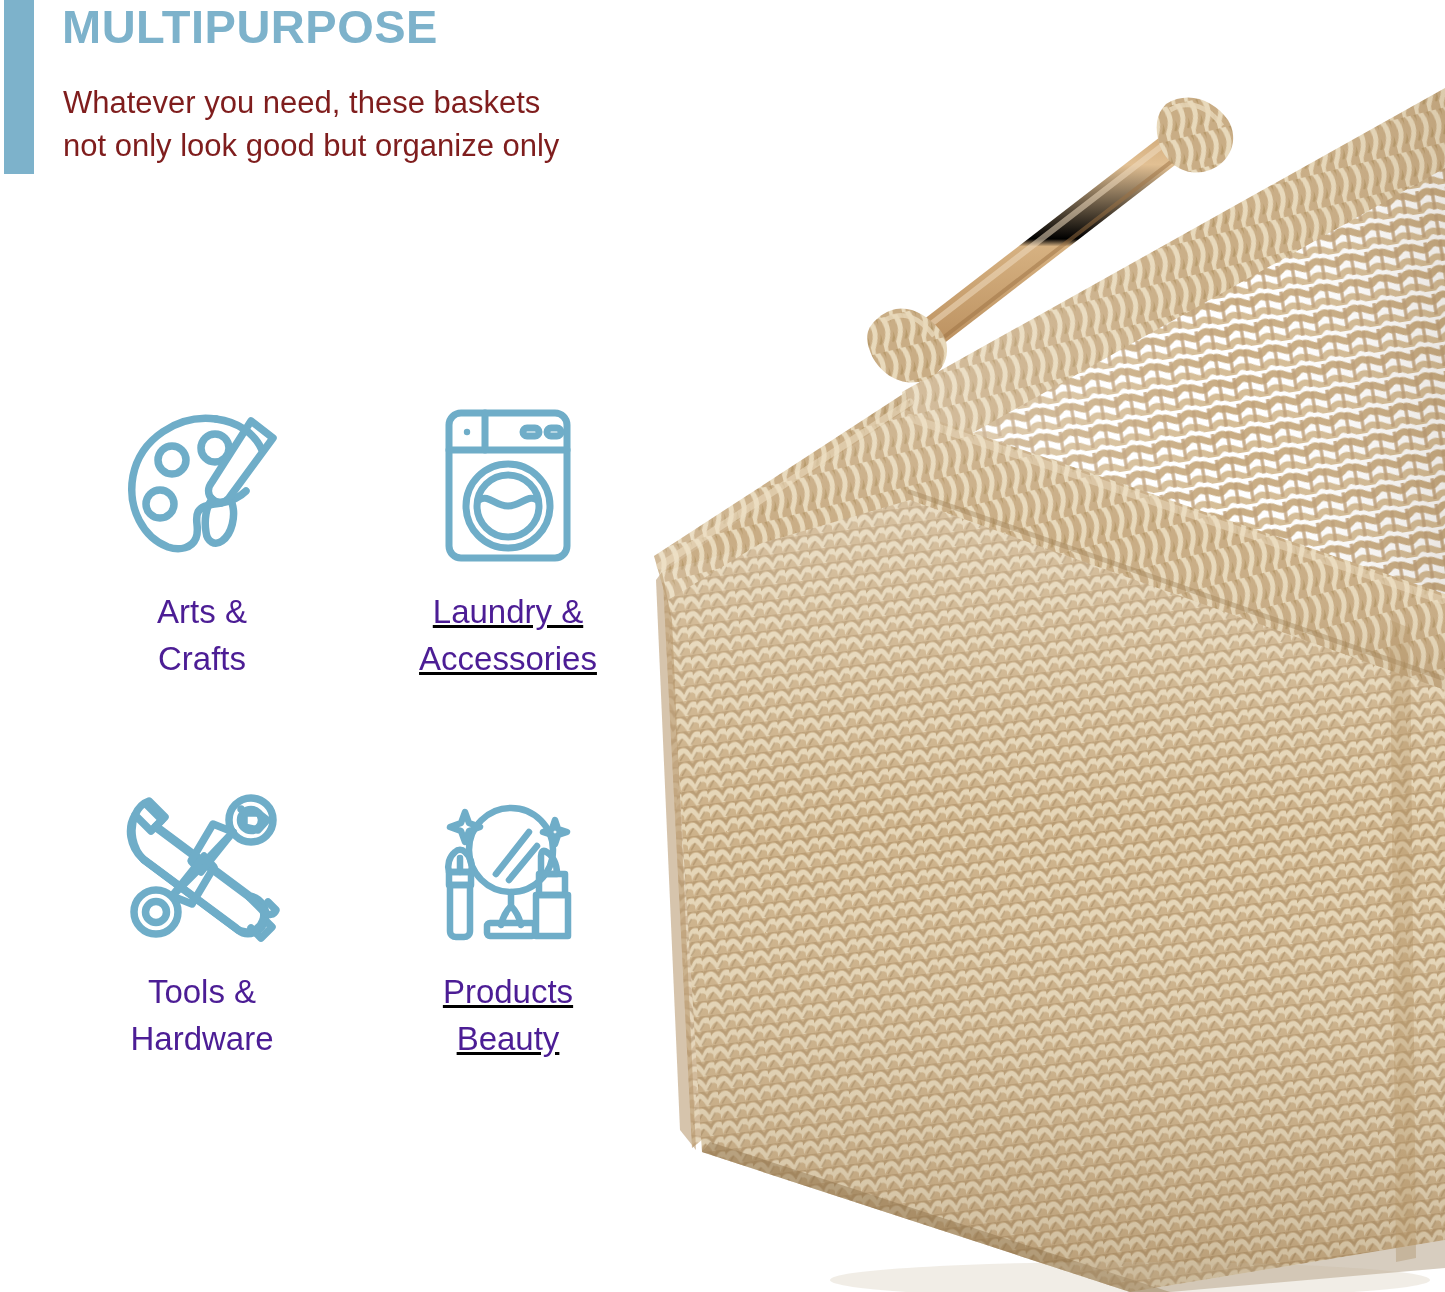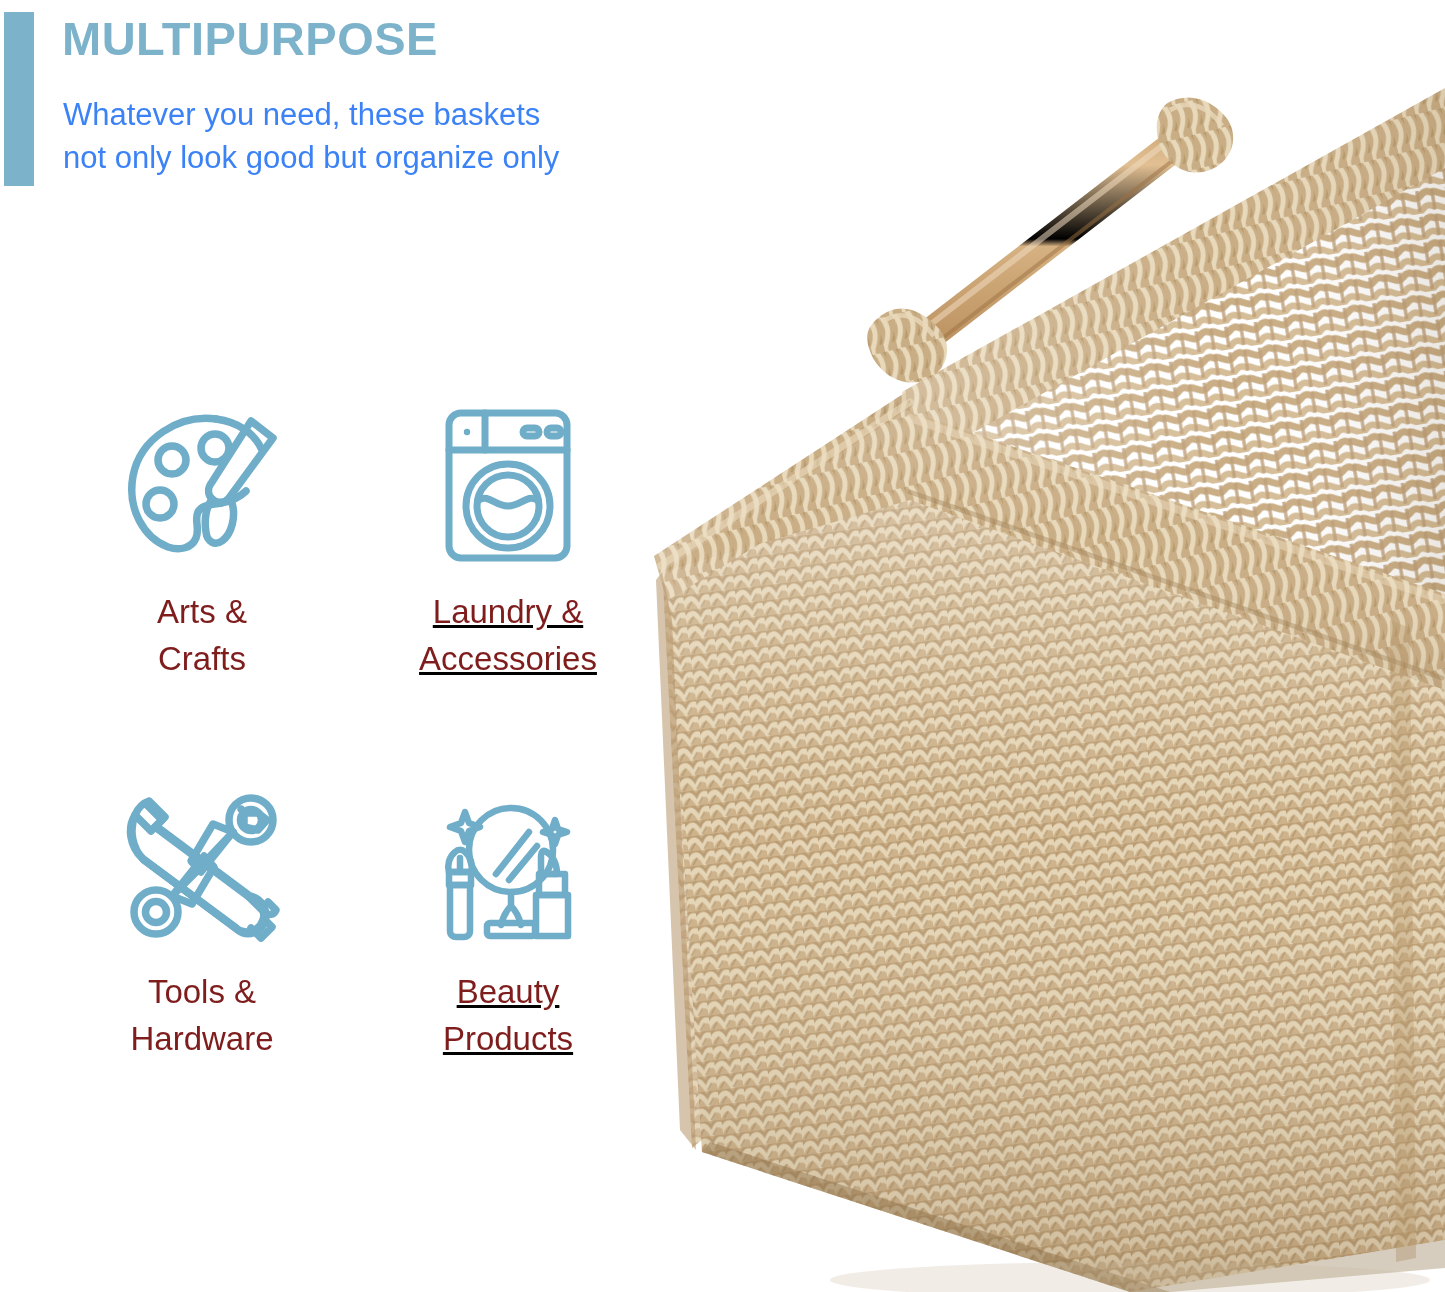--- a/index.html
+++ b/index.html
@@ -16,21 +16,21 @@
     width: 1445px;
     height: 1292px;
     background: #ffffff;
     overflow: hidden;
   }
 
   
   .header-block {
     position: absolute;
     left: 0;
-    top: 12px;
+    top: 0;
     width: 760px;
     height: 190px;
   }
   .accent-bar {
     position: absolute;
     left: 4px;
     top: 0px;
     width: 30px;
     height: 174px;
     background: #7db2cb;
@@ -46,21 +46,21 @@
     line-height: 1.05;
     white-space: nowrap;
   }
   .subhead {
     position: absolute;
     left: 63px;
     top: 82px;
     width: 680px;
     font-size: 31px;
     font-weight: 300;
-    color: #3b82f6;
+    color: #7f1d1d;
     line-height: 1.38;
   }
   .subhead span { display: block; }
 
   
   .features {
     position: absolute;
     left: 40px;
     top: 405px;
     width: 600px;
@@ -81,21 +81,21 @@
     align-items: center;
     justify-content: center;
   }
   .feature-icon svg {
     display: block;
   }
   .feature-label {
     margin-top: 24px;
     font-size: 33px;
     font-weight: 300;
-    color: #7f1d1d;
+    color: #4c1d95;
     line-height: 1.42;
   }
   .feature-label span { display: block; }
 
   
   .photo {
     position: absolute;
     left: 610px;
     top: 0;
     width: 835px;
@@ -208,22 +208,22 @@
           <line x1="27" y1="70" x2="27" y2="84"></line>
           <rect x="16" y="84" width="22" height="13"></rect>
           <path d="M17 97 L37 97 L37 143 C37 147 34 149 31 149 L23 149 C20 149 17 147 17 143 Z"></path>
 
           <path d="M112 63 C120 67 124 76 124 86 L108 86 L108 68 C108 64 110 62 112 63 Z"></path>
           <rect x="106" y="86" width="26" height="21"></rect>
           <rect x="103" y="107" width="32" height="41"></rect>
         </svg>
       </div>
       <div class="feature-label">
+        <span>Products</span>
         <span>Beauty</span>
-        <span>Products</span>
       </div>
     </div>
 
   </div>
 
   <div class="photo">
     <svg width="835" height="1292" viewBox="0 0 835 1292">
       <defs>
 
         <pattern id="weaveFront" width="26" height="15" patternUnits="userSpaceOnUse" patternTransform="rotate(-7)">

